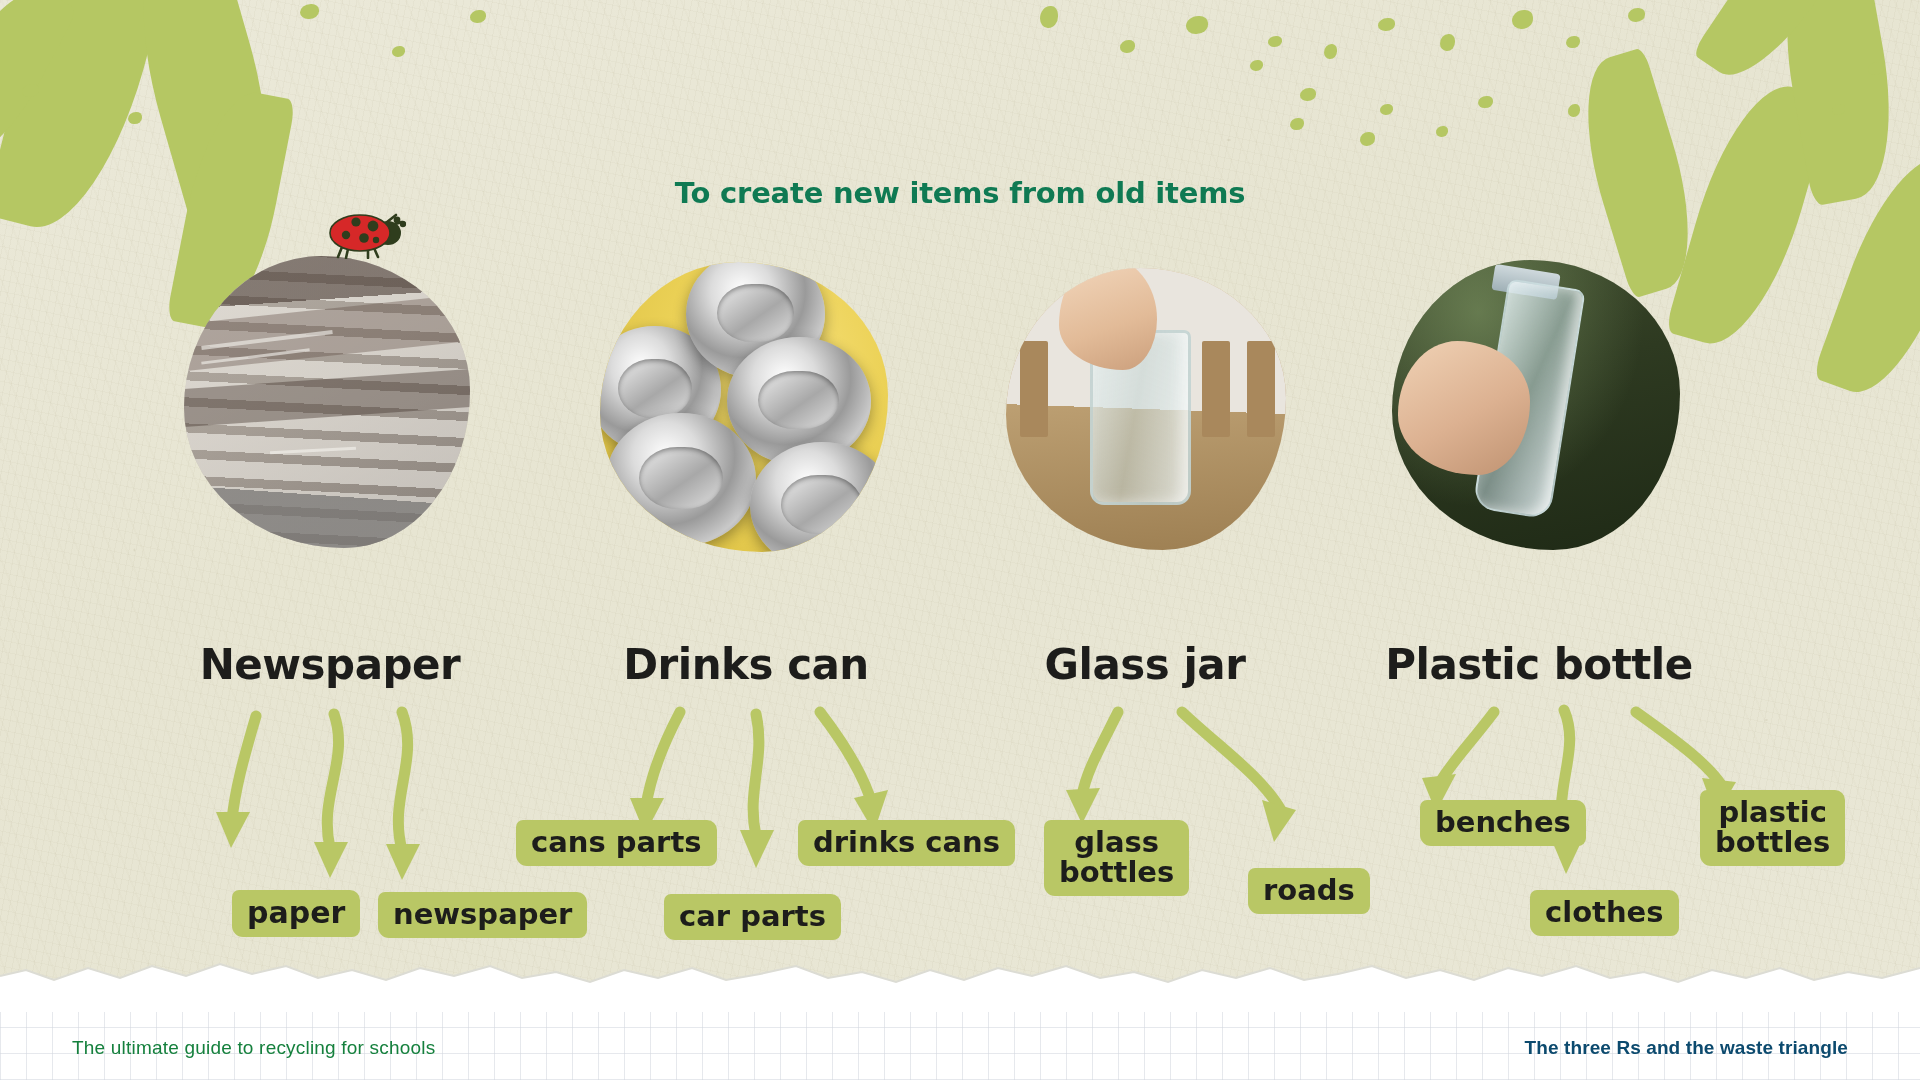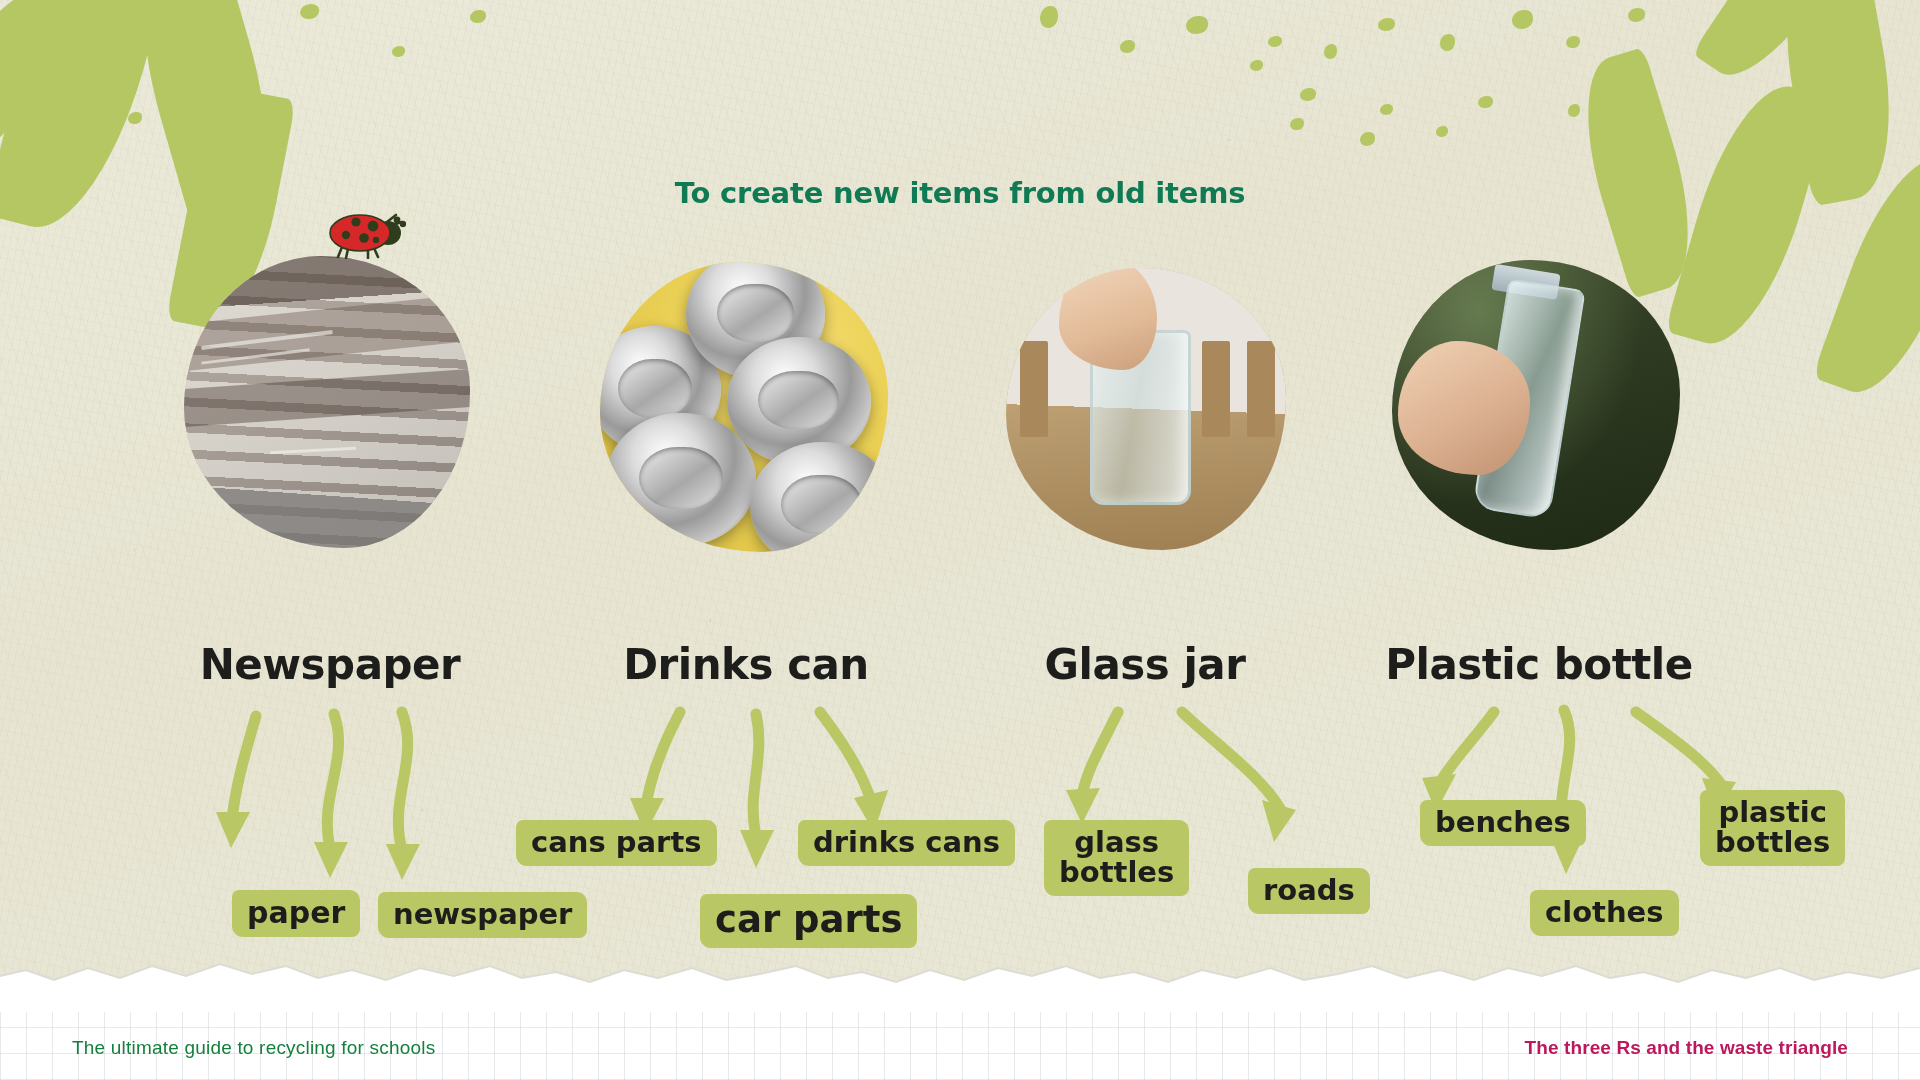--- a/index.html
+++ b/index.html
@@ -158,21 +158,21 @@
     z-index:3;
   }
   #footer-left{
     position:absolute; left:72px; top:1037px;
     font-family:"Liberation Sans", sans-serif; font-size:19px;
     color:#15803d; letter-spacing:.2px; z-index:5;
   }
   #footer-right{
     position:absolute; right:72px; top:1037px;
     font-family:"Liberation Sans", sans-serif; font-size:19px; font-weight:bold;
-    color:#be185d; letter-spacing:.1px; z-index:5;
+    color:#0c4a6e; letter-spacing:.1px; z-index:5;
   }
 </style>
 </head>
 <body>
 
 <div id="sheet">
 
   <div class="leaf" style="left:22px;top:-96px;width:120px;height:330px;transform:rotate(14deg);border-radius:60% 8% 60% 8%;"></div>
   <div class="leaf" style="left:152px;top:-70px;width:106px;height:300px;transform:rotate(-16deg);border-radius:58% 9% 58% 9%;"></div>
   <div class="leaf" style="left:188px;top:90px;width:86px;height:240px;transform:rotate(11deg);border-radius:56% 10% 56% 10%;"></div>
@@ -317,21 +317,21 @@
     <polygon class="ah" points="1550,836 1584,836 1566,874"></polygon>
 
     <path class="ar" d="M1636 712 C 1678 742, 1708 764, 1722 786"></path>
     <polygon class="ah" points="1702,778 1736,782 1716,816"></polygon>
   </svg>
 
   <div class="tag" style="left:232px;top:890px;font-size:30px;">paper</div>
   <div class="tag" style="left:378px;top:892px;font-size:29px;">newspaper</div>
 
   <div class="tag" style="left:516px;top:820px;font-size:29px;">cans parts</div>
-  <div class="tag" style="left:700px;top:894px;font-size:37px;">car parts</div>
+  <div class="tag" style="left:664px;top:894px;font-size:29px;">car parts</div>
   <div class="tag" style="left:788px;top:820px;font-size:29px;margin-left:10px;">drinks cans</div>
 
   <div class="tag" style="left:1044px;top:820px;font-size:29px;">glass
 bottles</div>
   <div class="tag" style="left:1248px;top:868px;font-size:29px;">roads</div>
 
   <div class="tag" style="left:1420px;top:800px;font-size:29px;">benches</div>
   <div class="tag" style="left:1530px;top:890px;font-size:29px;">clothes</div>
   <div class="tag" style="left:1700px;top:790px;font-size:29px;">plastic
 bottles</div>

